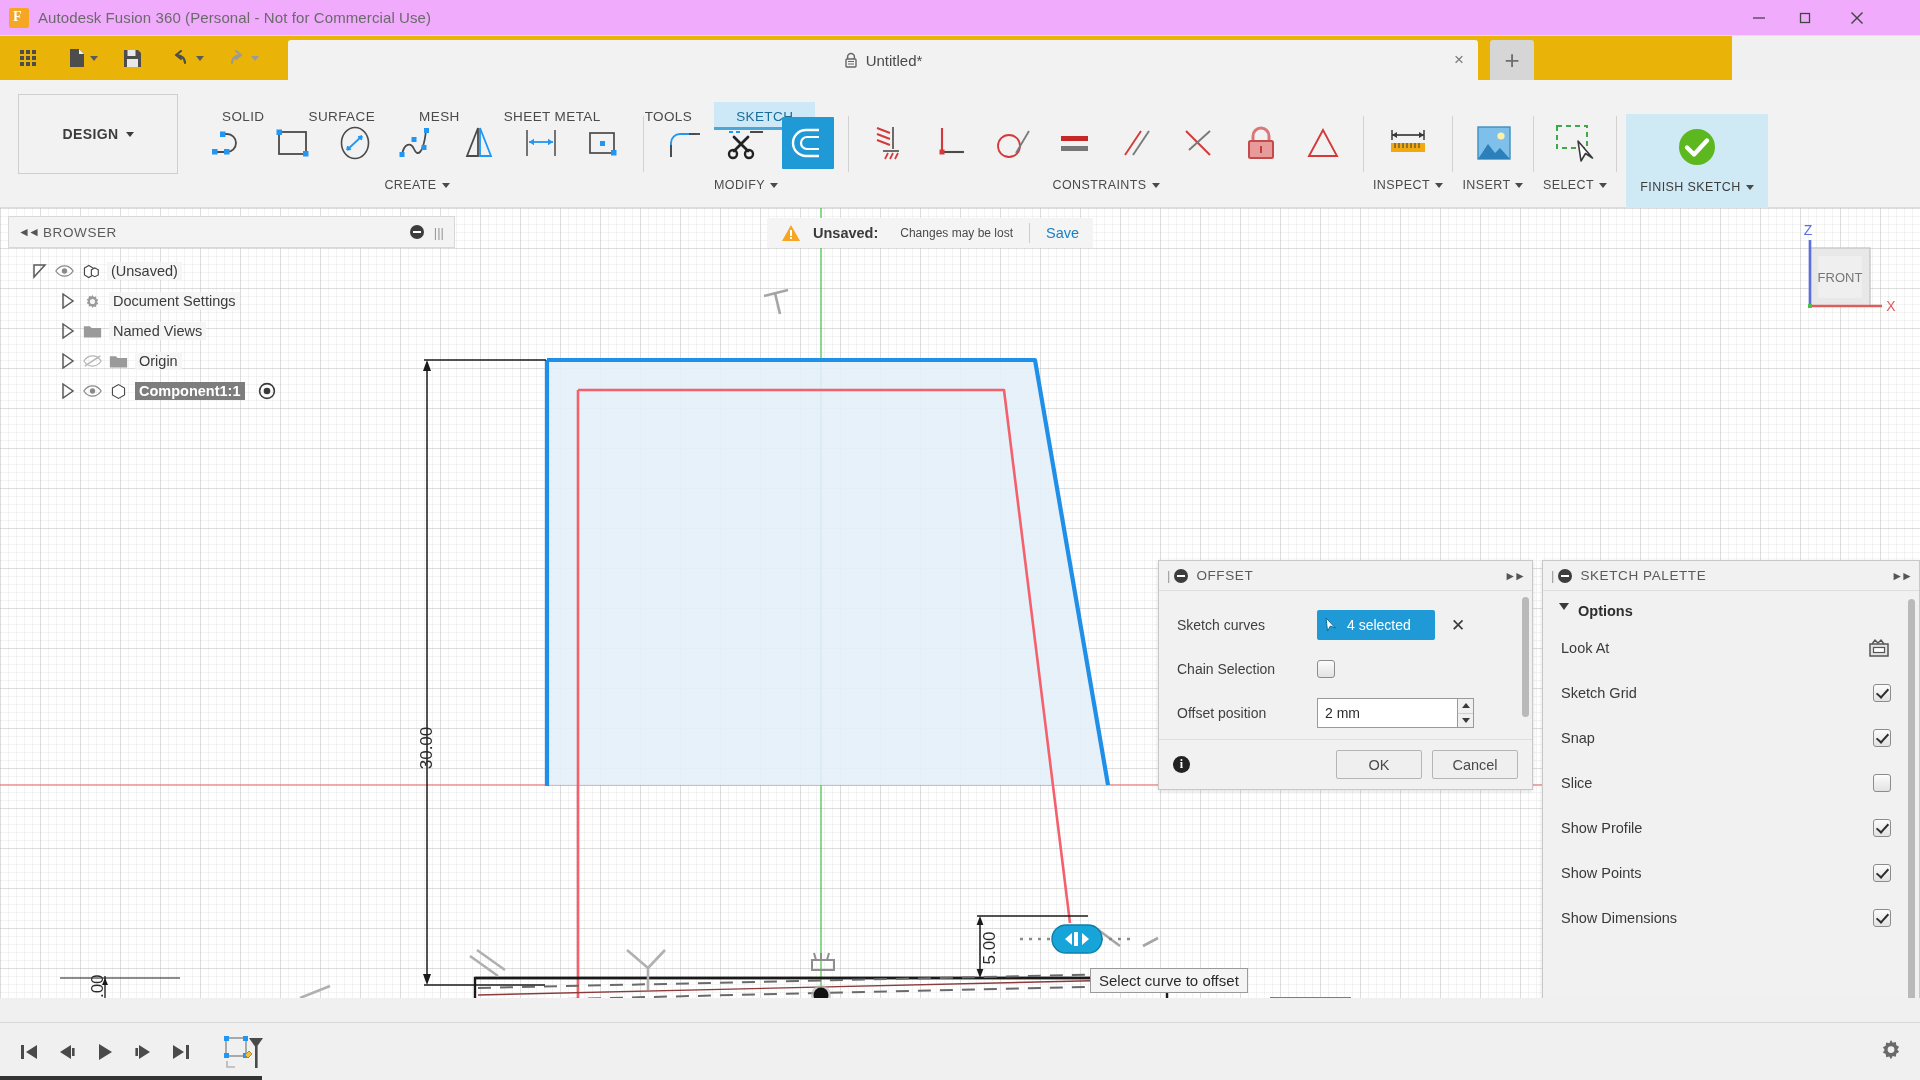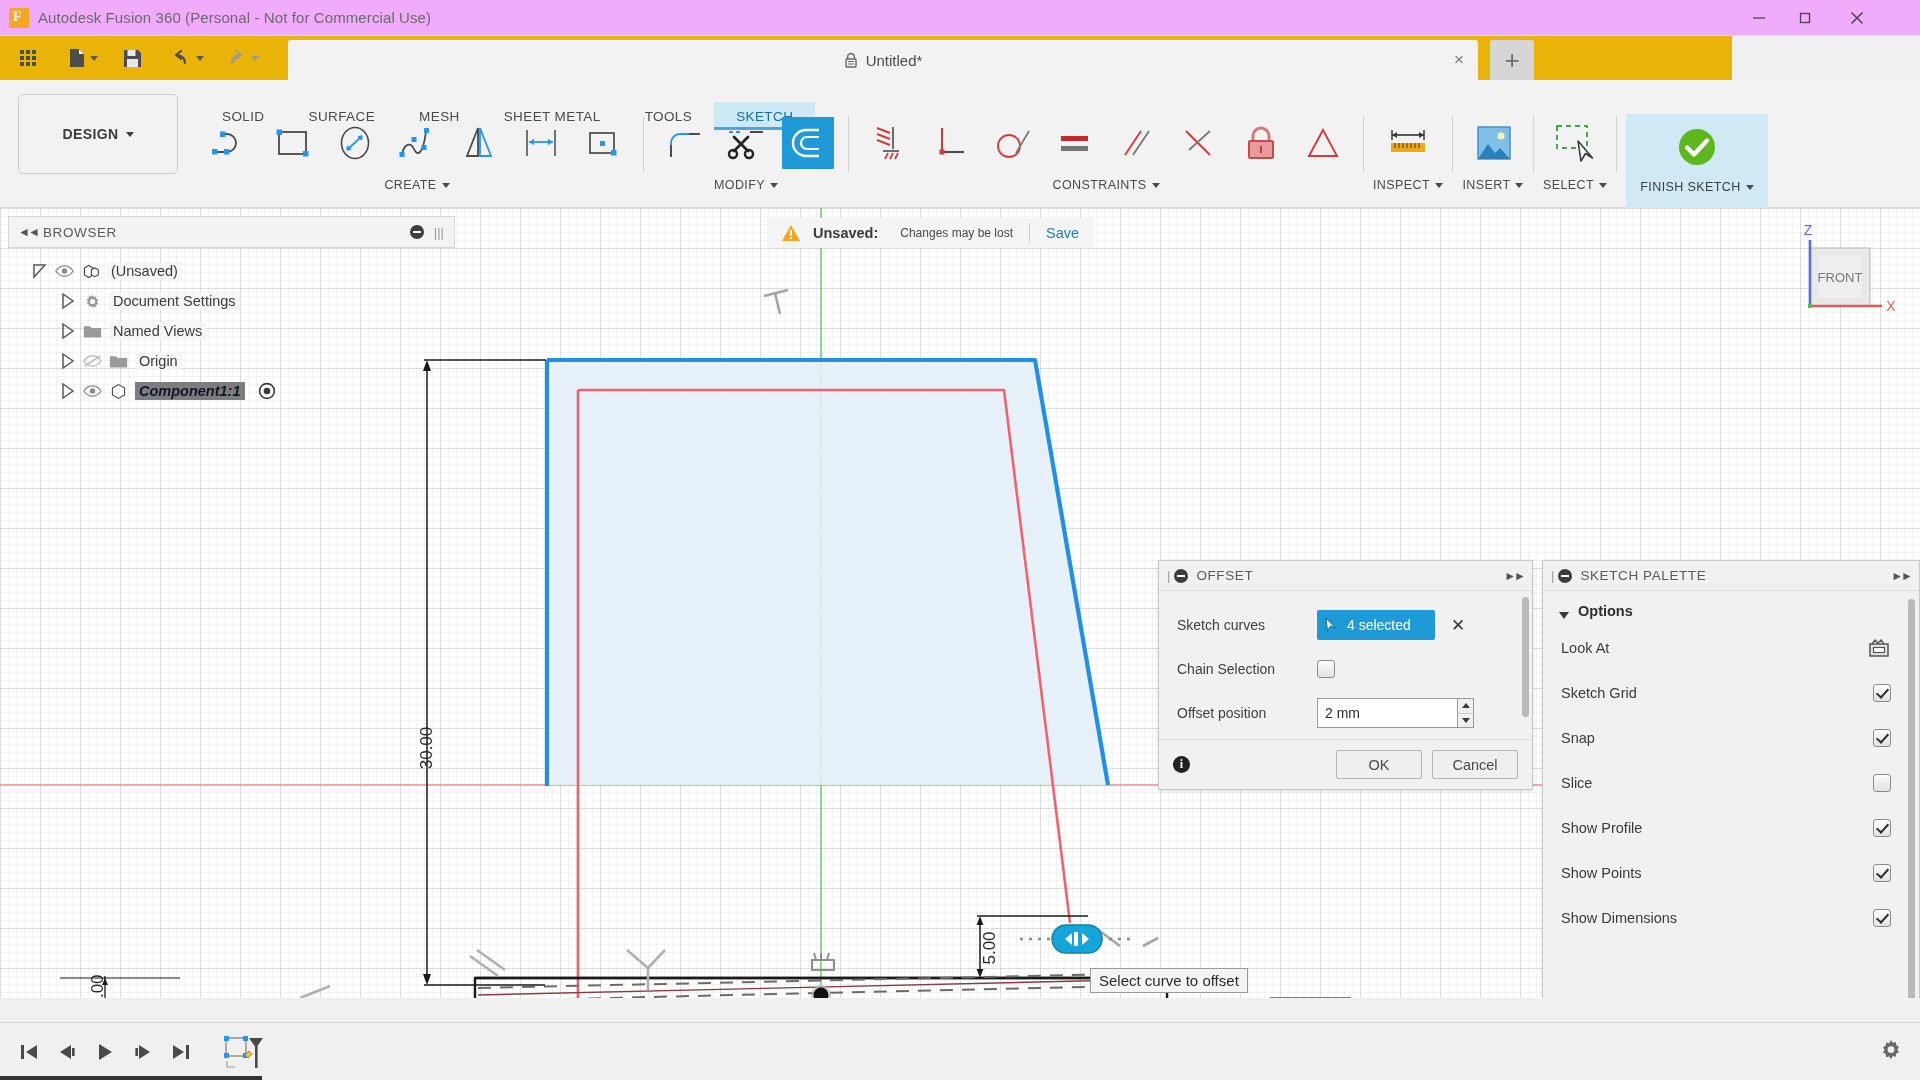--- a/index.html
+++ b/index.html
@@ -99,21 +99,21 @@
     width: 20px; height: 14px; border-radius: 10px 10px 0 0; background: #5d6b7a;
   }
 
   
   .ribbon {
     position: absolute; top: 80px; left: 0; width: 1920px; height: 128px;
     background: #f2f2f2; border-bottom: 1px solid #dcdcdc;
   }
   .design-box {
     position: absolute; left: 18px; top: 14px; width: 160px; height: 80px;
-    border: 1px solid #cfcfcf; border-radius: 5px; background: #f2f2f2;
+    border: 1px solid #cfcfcf; border-radius: 0; background: #f2f2f2;
     display: flex; align-items: center; justify-content: center;
   }
   .design-lbl { font-size: 14px; font-weight: bold; color: #3c3c3c; letter-spacing: .4px; }
 
   .ws-tabs { position: absolute; top: 22px; left: 200px; display: flex; }
   .ws-tab {
     height: 28px; padding: 0 22px;
     display: flex; align-items: center; justify-content: center;
     font-size: 13.5px; color: #4a4a4a; letter-spacing: .4px;
     position: relative;
@@ -186,21 +186,21 @@
   .circ-btn::after {
     content: ""; position: absolute; left: 3px; top: 6px; width: 8px; height: 2px; background: #fff;
   }
   .grip { color: #9a9a9a; font-size: 13px; }
 
   .tree { padding-top: 8px; }
   .tree-row {
     display: flex; align-items: center; height: 30px; padding-left: 22px; gap: 7px;
   }
   .tree-lbl { font-size: 14.5px; color: #3b3b3b; background: rgba(245,245,245,.85); padding: 1px 4px; }
-  .tree-lbl.sel { background: #7d7d7d; color: #0f172a; font-weight: bold; font-style: italic; }
+  .tree-lbl.sel { background: #7d7d7d; color: #ffffff; font-weight: bold; }
   .eye { width: 19px; height: 14px; }
   .ico16 { width: 19px; height: 19px; }
 
   
   .unsaved {
     position: absolute; left: 767px; top: 10px; height: 30px;
     background: #f4f4f4; display: flex; align-items: center; padding: 0 14px; gap: 12px;
   }
   .unsaved-lbl { font-size: 14.5px; font-weight: bold; color: #3a3a3a; }
   .unsaved-msg { font-size: 12px; color: #4a4a4a; margin-left: 10px; }
@@ -274,21 +274,21 @@
   .dlg-foot .btn { margin-left: 10px; }
   .dlg-scroll {
     position: absolute; right: 3px; top: 6px; width: 7px; height: 120px;
     background: #b9b9b9; border-radius: 4px;
   }
 
   
   .palette { left: 1542px; top: 352px; width: 378px; }
   .pal-body { background: #f1f1f1; height: 538px; position: relative; overflow: hidden; }
   .pal-section {
-    display: flex; align-items: flex-end; gap: 9px; padding: 12px 0 6px 16px;
+    display: flex; align-items: flex-start; gap: 9px; padding: 12px 0 6px 16px;
   }
   .tri-dn { width:0;height:0;border-left:5px solid transparent;border-right:5px solid transparent;border-top:7px solid #3a3a3a; }
   .pal-section-lbl { font-size: 14.5px; font-weight: bold; color: #2f2f2f; }
   .pal-row {
     display: flex; align-items: center; height: 45px; padding: 0 28px 0 18px;
   }
   .pal-lbl { font-size: 14.5px; color: #3a3a3a; flex: 1; }
   .pal-ctrl { display: flex; align-items: center; gap: 22px; }
   .pal-scroll {
     position: absolute; right: 4px; top: 8px; width: 7px; height: 430px;

